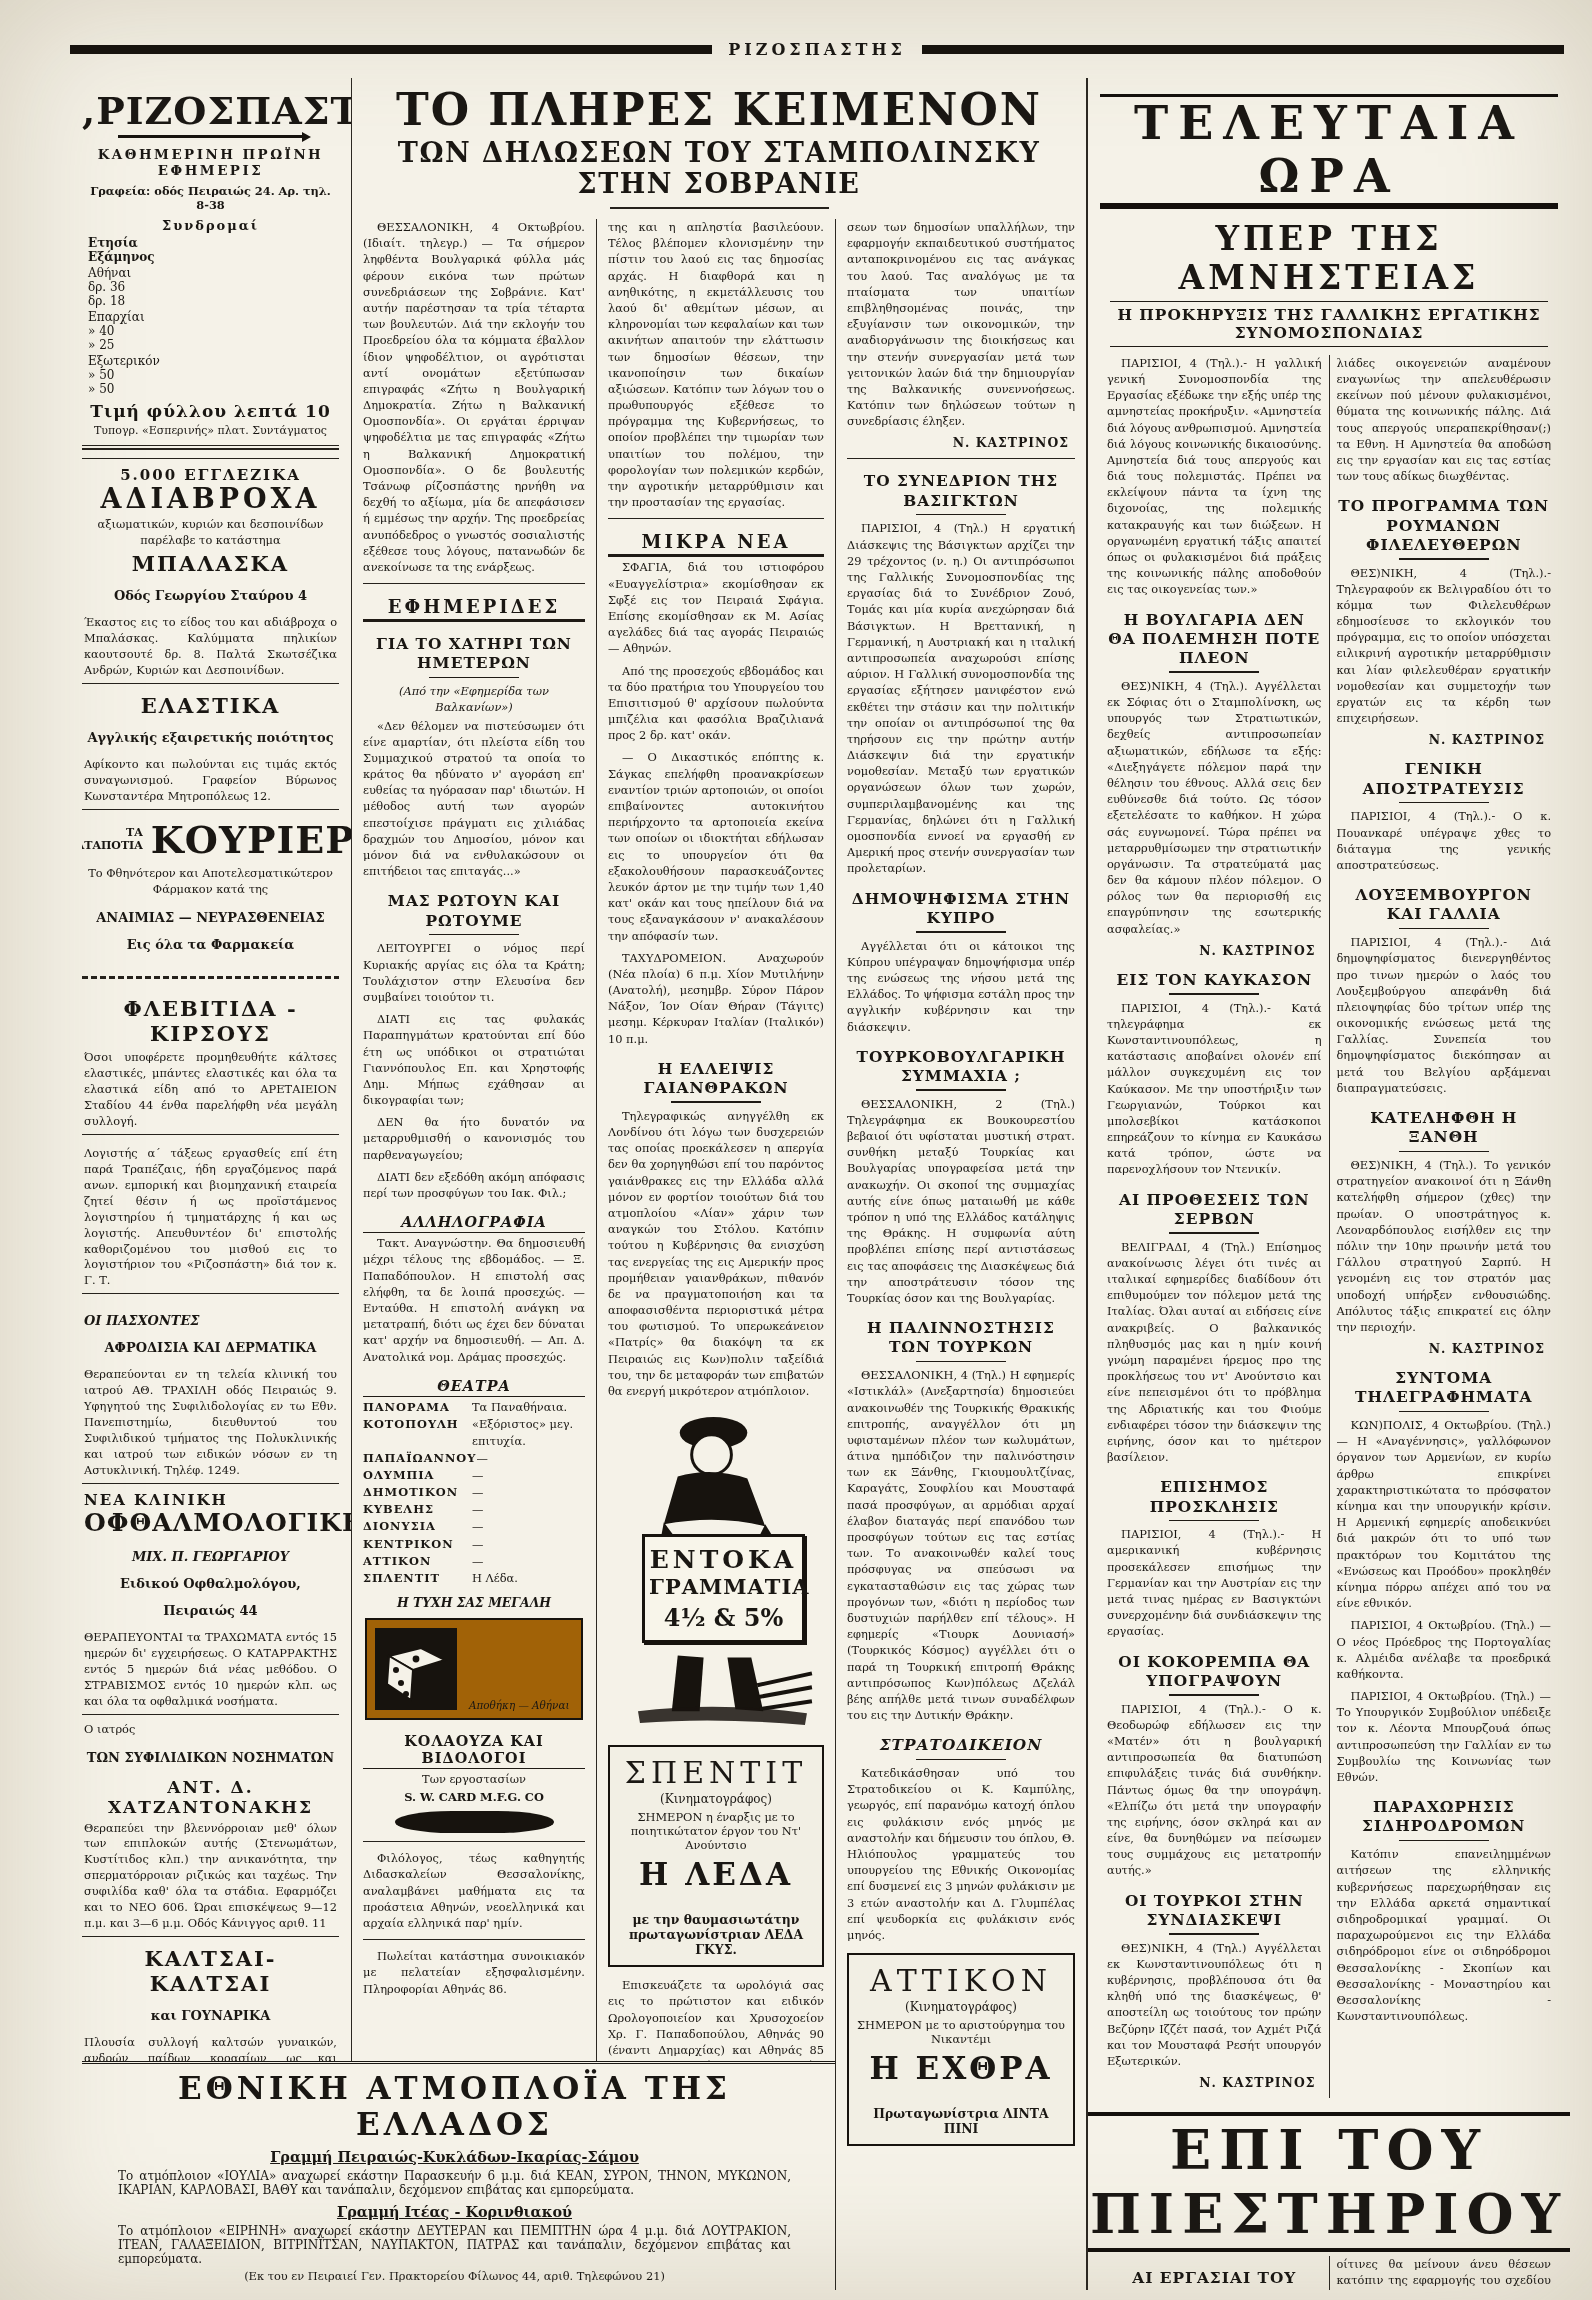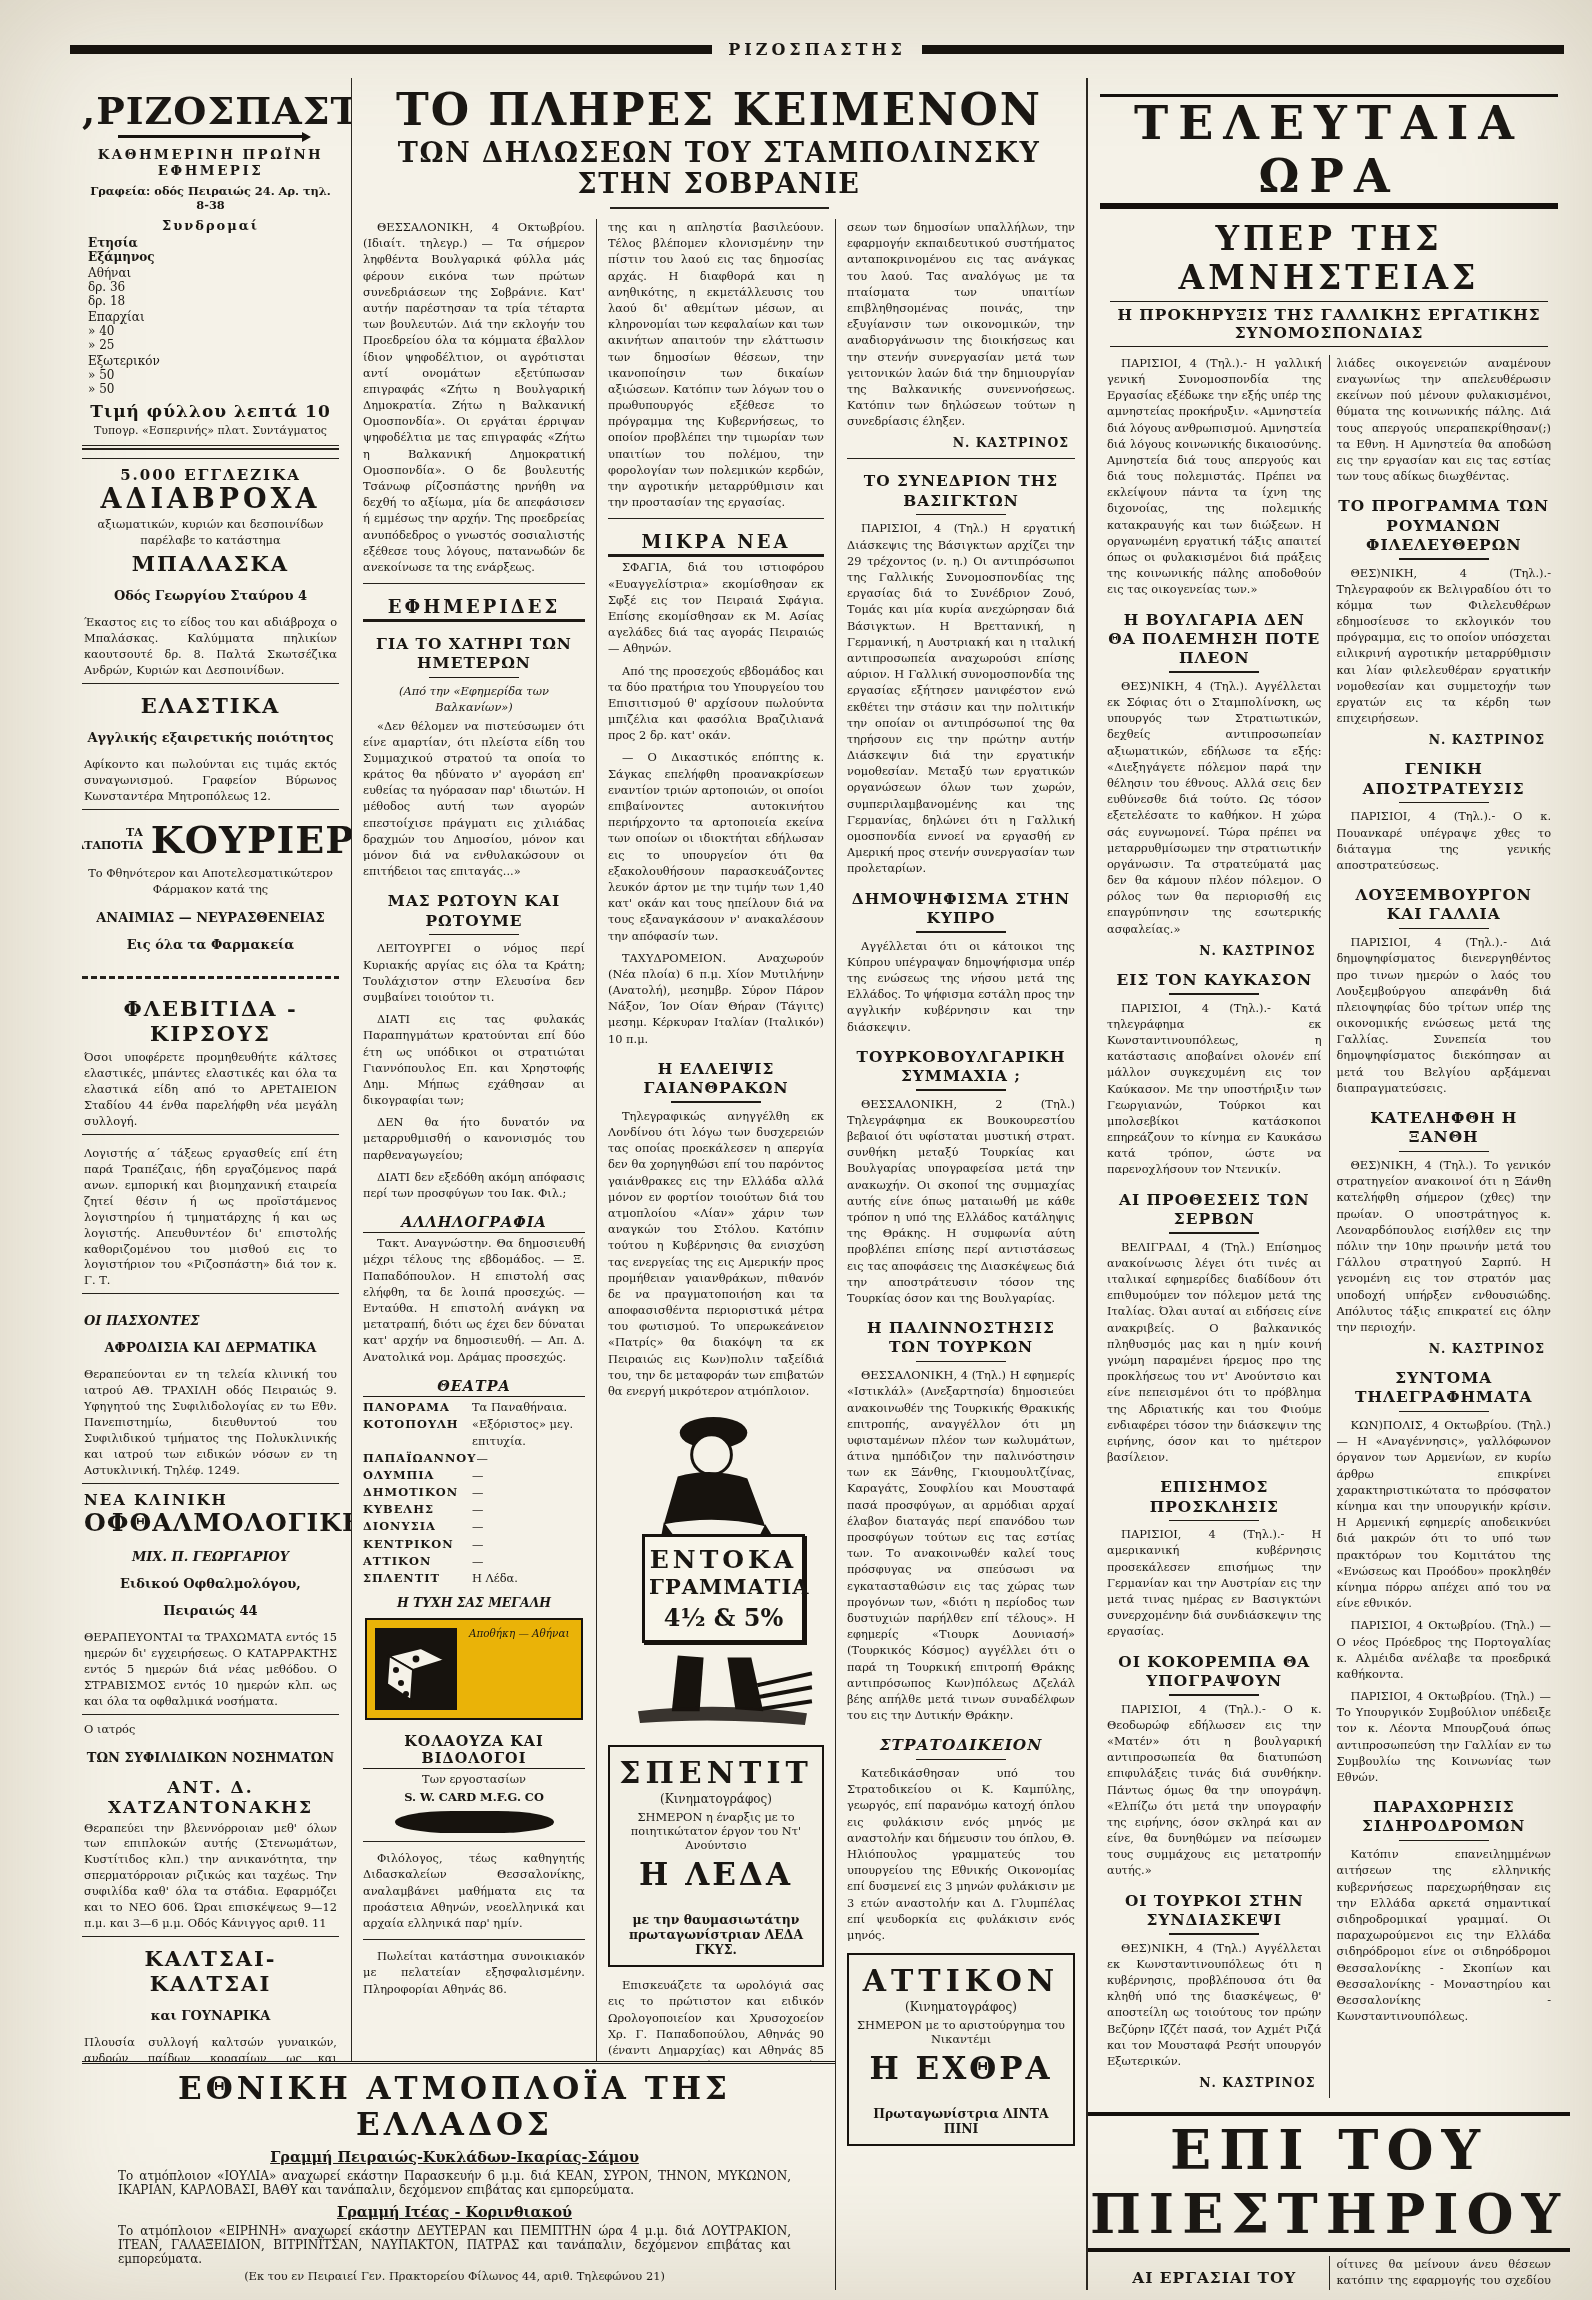--- a/index.html
+++ b/index.html
@@ -62,34 +62,34 @@
   .hl-rule{width:219px;height:2px;background:#26221c;margin:8px auto 10px;}
   
   .sec{font-weight:700;font-size:18px;text-align:center;letter-spacing:3px;margin:12px 0 2px;padding-bottom:2px;border-bottom:3px solid #1f1b15;}
   .sec.sm{font-size:14.4px;letter-spacing:1px;border-bottom:1.5px solid #1f1b15;font-style:italic;}
   .art-t{font-weight:700;font-size:15.4px;text-align:center;letter-spacing:1px;margin:13px 0 5px;line-height:1.25;}
   .art-t .tr{width:90px;height:1.5px;background:#1f1b15;margin:3px auto 0;}
   
   .th-row{display:flex;font-size:11.4px;line-height:1.5;}
   .th-row .n{font-weight:700;letter-spacing:1px;min-width:109px;}
   
-  .dicebox{border:2.5px solid #17130e;margin:8px 2px;padding:6px;display:flex;gap:10px;align-items:flex-start;background:#eab308;}
+  .dicebox{border:2.5px solid #17130e;margin:8px 2px;padding:6px;display:flex;gap:10px;align-items:flex-end;background:#a16207;}
   .dice-t{font-size:12.4px;font-weight:700;font-style:italic;text-align:center;margin-top:8px;}
   
   .blob{width:159px;height:22px;background:#17130e;border-radius:50%/70%;margin:6px auto;}
   
   .entoka{position:relative;height:328px;margin:8px 0;}
   .entoka svg{position:absolute;left:0;top:0;}
   .entoka .sign{position:absolute;left:34px;top:127px;width:149px;border:3.5px solid #17130e;background:#f8f5ea;padding:8px 4px;text-align:center;box-shadow:2px 2px 0 #17130e;}
   .sign .s1{font-size:25px;font-weight:700;letter-spacing:4px;}
   .sign .s2{font-size:21px;font-weight:700;letter-spacing:1px;}
   .sign .s3{font-size:24px;font-weight:700;margin-top:4px;}
   
   .cine{border:2.5px solid #17130e;padding:8px 6px;text-align:center;margin:10px 0;background:#f2efe4;}
-  .cine .ct{font-size:30px;font-weight:700;letter-spacing:5px;}
+  .cine .ct{font-size:30px;font-weight:400;letter-spacing:5px;}
   .cine .cs{font-size:12px;margin:2px 0;}
   .cine .cb{font-size:11.4px;margin:4px 0;}
   .cine .cf{font-size:31px;font-weight:700;letter-spacing:3px;margin:4px 0;}
   .cine .cl{font-size:12.4px;font-weight:700;margin-top:20px;}
   
   .lw-banner{margin-top:16px;}
   .lw-banner .b1{height:3px;background:#14100c;}
   .lw-banner .t{font-size:46px;font-weight:700;text-align:center;letter-spacing:10px;line-height:1.15;}
   .lw-banner .b2{height:6px;background:#14100c;}
   .lw-lead-t{font-size:33px;font-weight:700;text-align:center;letter-spacing:4px;margin:10px 0 2px;}

